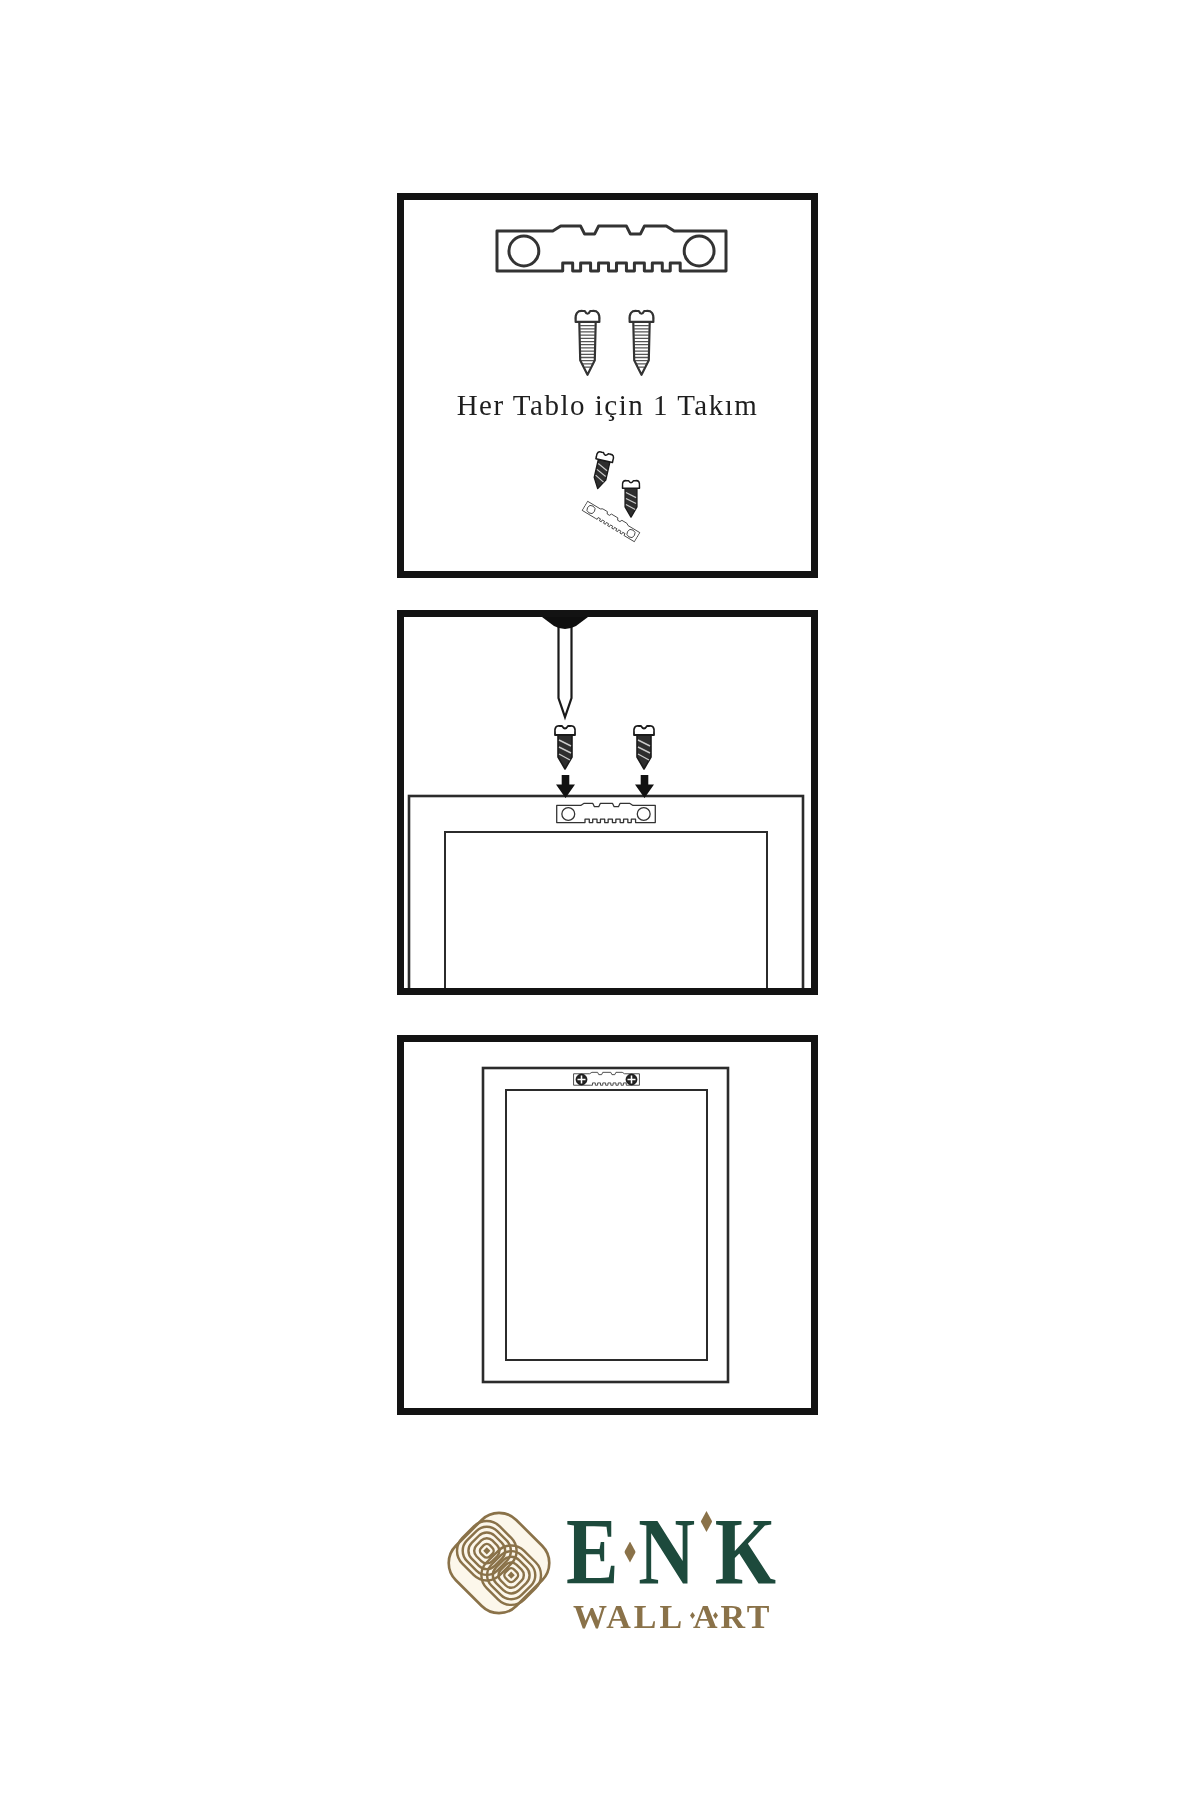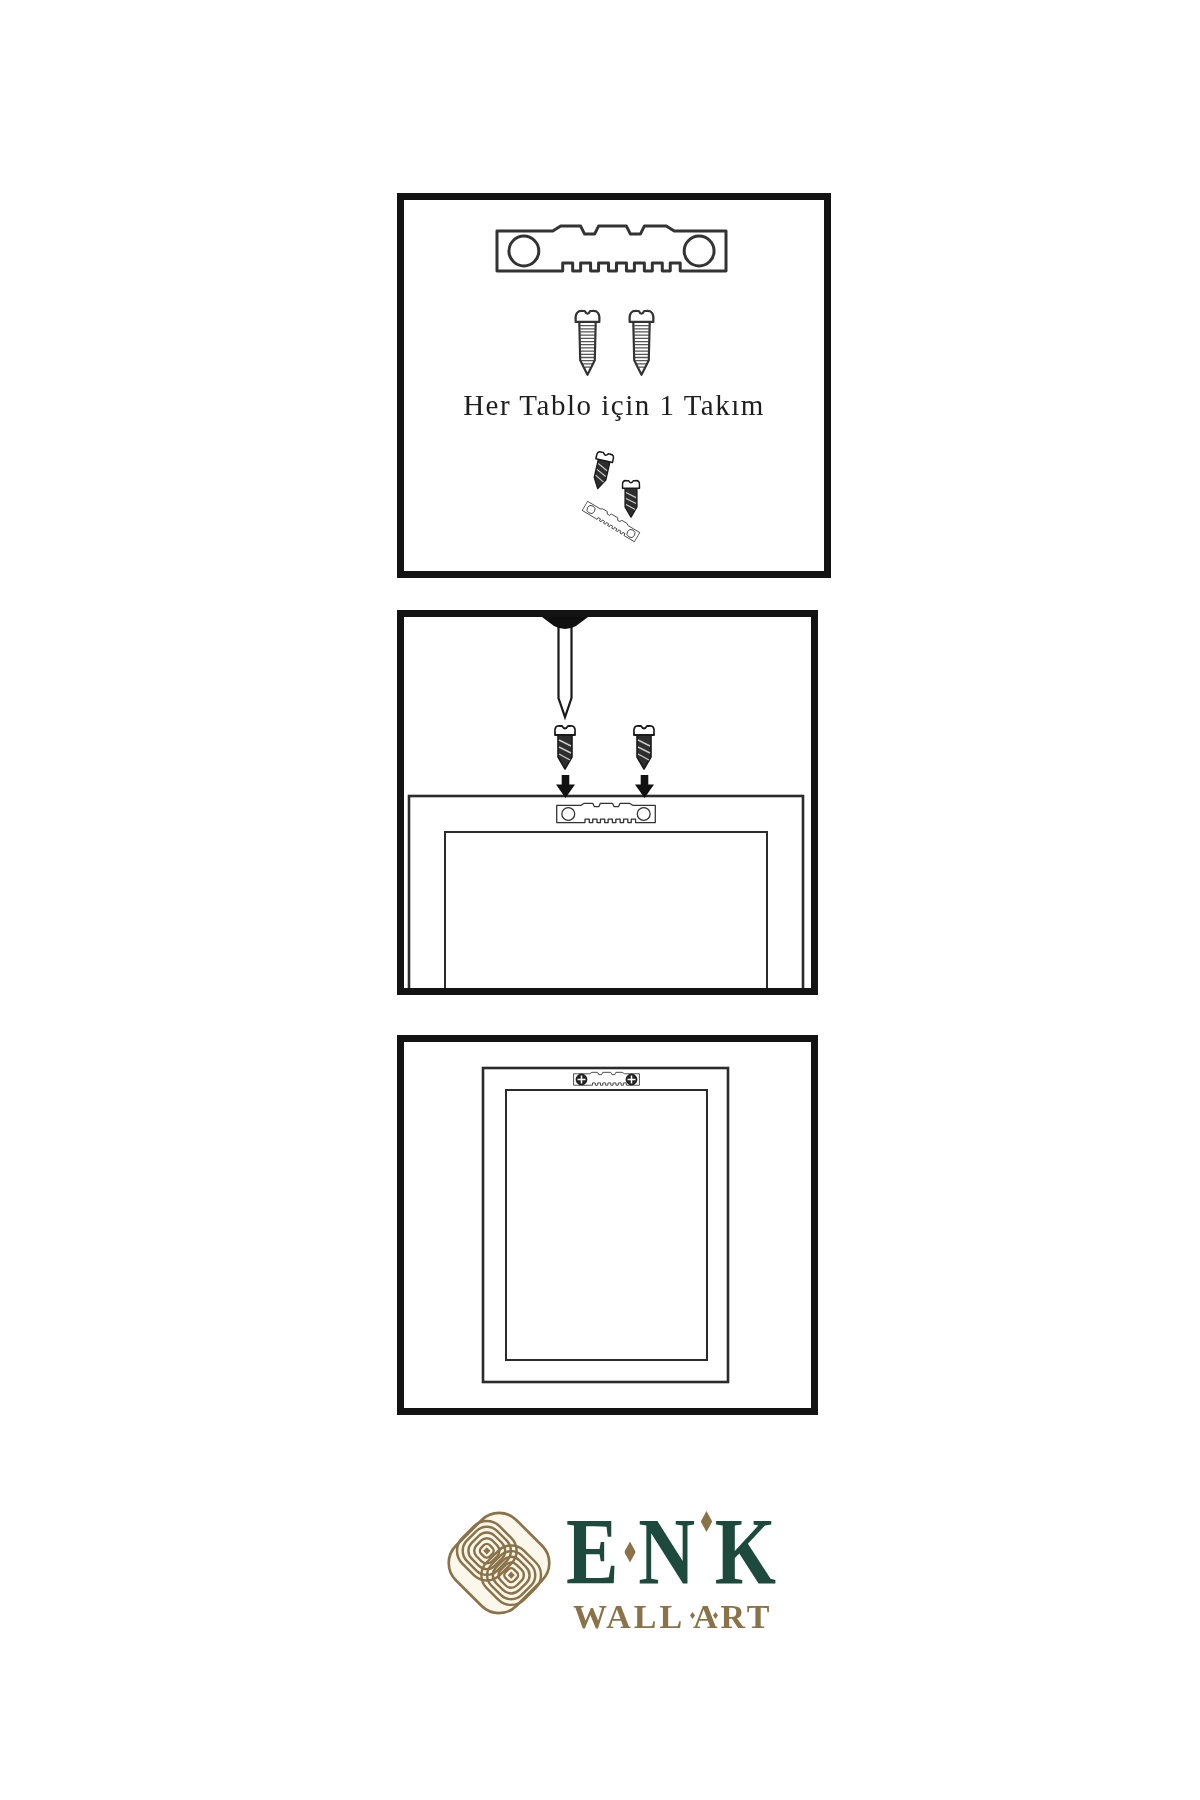--- a/index.html
+++ b/index.html
@@ -4,21 +4,21 @@
 <style>
   html,body{margin:0;padding:0;}
   body{
     width:1200px;height:1800px;position:relative;background:#ffffff;
     font-family:"Liberation Serif","DejaVu Serif",serif;overflow:hidden;
   }
   .panel{
     position:absolute;left:397px;width:407px;background:#ffffff;
     border:7px solid #131313;box-sizing:content-box;
   }
-  .panel-1{top:193px;height:371px;padding-left:13px;}
+  .panel-1{top:193px;height:371px;}
   .panel-2{top:610px;height:371px;}
   .panel-3{top:1035px;height:366px;}
   .abs{position:absolute;}
   .caption{
     position:absolute;left:0;top:189px;width:100%;text-align:center;
     font-size:29px;letter-spacing:1.5px;color:#1e1e1e;font-weight:400;
     font-family:"Liberation Serif","DejaVu Serif",serif;
   }
   
   .knot-wrap{position:absolute;left:438px;top:1494px;width:122px;height:140px;}

